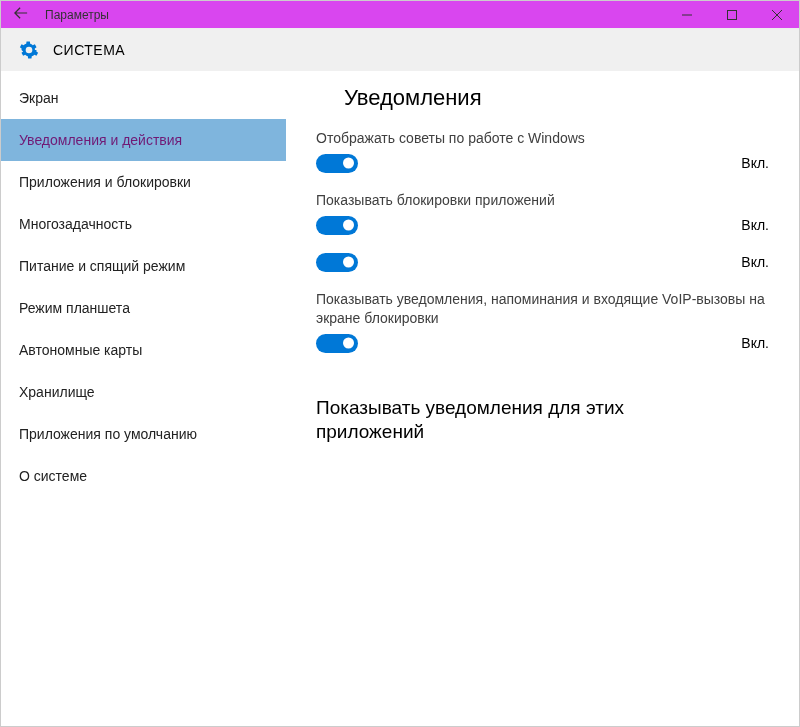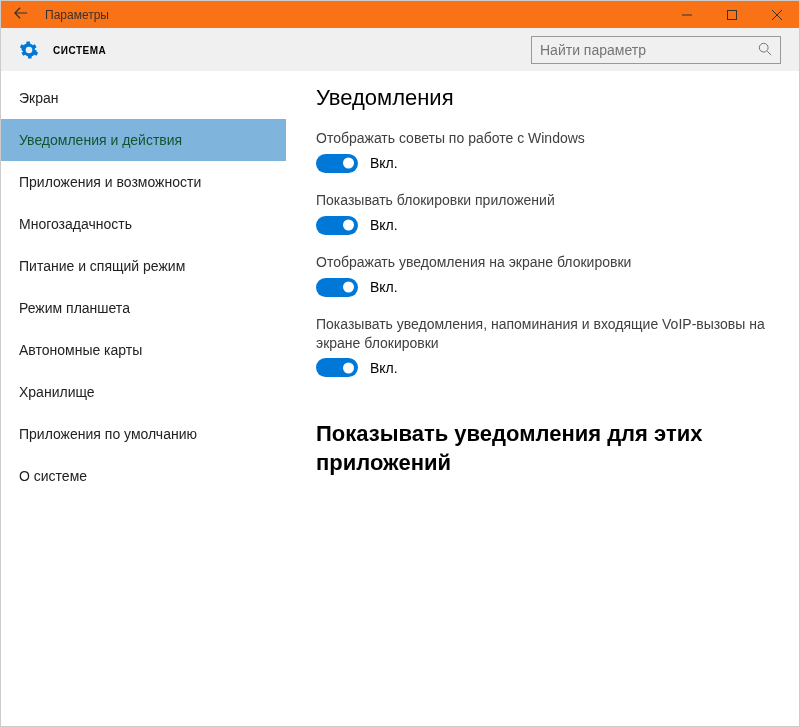--- a/index.html
+++ b/index.html
@@ -10,21 +10,21 @@
     background: #fff;
     width: 800px;
     height: 727px;
     overflow: hidden;
     border: 1px solid #ccc;
   }
   .titlebar {
     height: 28px;
     display: flex;
     align-items: center;
-    background: #f97316;
+    background: #d946ef;
     border-bottom: 1px solid #eee;
   }
   .titlebar .back {
     width: 40px;
     text-align: center;
     font-size: 16px;
     cursor: pointer;
   }
   .titlebar .title {
     flex: 1;
@@ -47,22 +47,22 @@
     display: flex;
     align-items: center;
     padding: 0 18px;
   }
   .header .gear {
     width: 20px; height: 20px;
     margin-right: 14px;
     color: #0078d7;
   }
   .header .heading {
-    font-size: 10px;
-    font-weight: 700;
+    font-size: 14px;
+    font-weight: 400;
     letter-spacing: 0.5px;
     flex: 1;
   }
   .search {
     width: 250px;
     height: 28px;
     border: 1px solid #999;
     display: flex;
     align-items: center;
     padding: 0 8px;
@@ -91,64 +91,65 @@
     height: 42px;
     display: flex;
     align-items: center;
     padding: 0 18px;
     font-size: 14px;
     color: #222;
     cursor: pointer;
   }
   .side-item.selected {
     background: #7fb5dd;
-    color: #14532d;
+    color: #701a75;
   }
   .content {
     flex: 1;
     padding: 14px 30px;
     overflow: auto;
   }
   .h1 {
     font-size: 22px;
     font-weight: 400;
     margin-bottom: 18px;
+    margin-left: 28px;
   }
   .setting {
     margin-bottom: 18px;
   }
   .setting .label {
     font-size: 14px;
     color: #404040;
     margin-bottom: 6px;
     line-height: 1.35;
   }
-  .toggle-row { display: flex; align-items: center; gap: 12px; }
+  .toggle-row { display: flex; align-items: center; gap: 26px; justify-content: space-between; }
   .toggle {
     width: 42px; height: 19px;
     border-radius: 10px;
     position: relative;
     cursor: pointer;
     display: inline-block;
   }
   .toggle.on { background: #0078d7; }
   .toggle.off { background: #fff; border: 2px solid #333; }
   .toggle .knob {
     position: absolute;
     width: 11px; height: 11px;
     border-radius: 50%;
     top: 50%;
     transform: translateY(-50%);
   }
   .toggle.on .knob { background: #fff; right: 4px; }
   .toggle.off .knob { background: #333; left: 3px; }
   .toggle-text { font-size: 14px; }
   .h2 {
-    font-size: 22px;
-    font-weight: 700;
+    font-size: 19px;
+    font-weight: 400;
     margin-top: 43px;
     line-height: 1.3;
     max-width: 400px;
   }
 </style>
 </head>
 <body>
 
 <div class="titlebar">
   <div class="back">
@@ -175,41 +176,32 @@
   </div>
 </div>
 
 <div class="header">
   <span class="gear">
     <svg viewBox="0 0 24 24" width="20" height="20">
         <path fill="#0078d7" d="M12 8a4 4 0 1 0 0 8 4 4 0 0 0 0-8zm9 4c0 .6-.05 1.2-.15 1.8l2.1 1.6-2 3.4-2.5-1a9 9 0 0 1-3.1 1.8l-.4 2.6h-4l-.4-2.6a9 9 0 0 1-3.1-1.8l-2.5 1-2-3.4 2.1-1.6A9 9 0 0 1 3 12c0-.6.05-1.2.15-1.8L1.05 8.6l2-3.4 2.5 1a9 9 0 0 1 3.1-1.8l.4-2.6h4l.4 2.6a9 9 0 0 1 3.1 1.8l2.5-1 2 3.4-2.1 1.6c.1.6.15 1.2.15 1.8z"></path>
       </svg>
   </span>
   <div class="heading">СИСТЕМА</div>
-  <div class="search">
-    <input type="text" placeholder="Найти параметр" style="">
-    <span class="sicon">
-      <svg width="14" height="14" viewBox="0 0 16 16">
-          <circle cx="6.5" cy="6.5" r="5" stroke="#666" fill="none" stroke-width="1"></circle>
-          <line x1="10.5" y1="10.5" x2="15" y2="15" stroke="#666" stroke-width="1"></line>
-        </svg>
-    </span>
-  </div>
 </div>
 
 <div class="body">
   <div class="sidebar" id="sidebar">
       <div class="side-item">
         <span>Экран</span>
       </div>
       <div class="side-item selected">
         <span>Уведомления и действия</span>
       </div>
       <div class="side-item">
-        <span>Приложения и возможности</span>
+        <span>Приложения и блокировки</span>
       </div>
       <div class="side-item">
         <span>Многозадачность</span>
       </div>
       <div class="side-item">
         <span>Питание и спящий режим</span>
       </div>
       <div class="side-item">
         <span>Режим планшета</span>
       </div>
@@ -241,21 +233,20 @@
         <div class="setting">
           <div class="label">Показывать блокировки приложений</div>
           <div class="toggle-row">
             <div class="toggle on">
               <div class="knob"></div>
             </div>
             <span class="toggle-text">Вкл.</span>
           </div>
         </div>
         <div class="setting">
-          <div class="label">Отображать уведомления на экране блокировки</div>
           <div class="toggle-row">
             <div class="toggle on">
               <div class="knob"></div>
             </div>
             <span class="toggle-text">Вкл.</span>
           </div>
         </div>
         <div class="setting">
           <div class="label">Показывать уведомления, напоминания и входящие VoIP-вызовы на экране блокировки</div>
           <div class="toggle-row">

